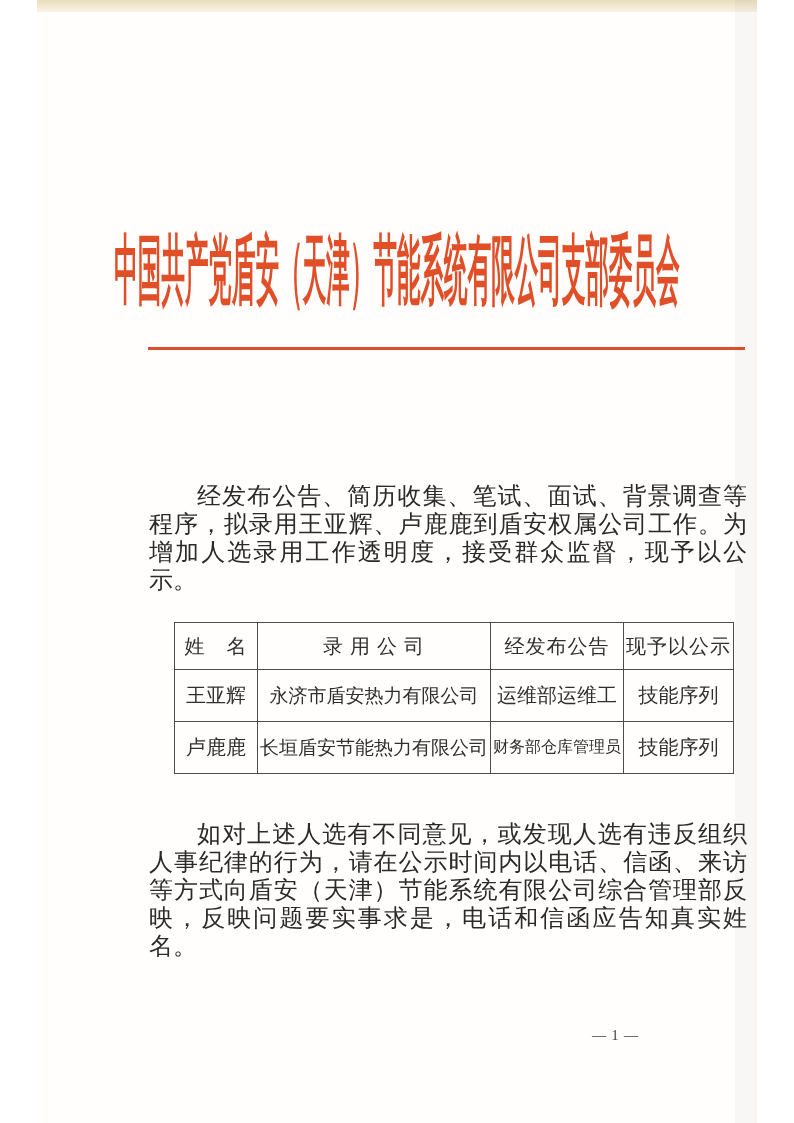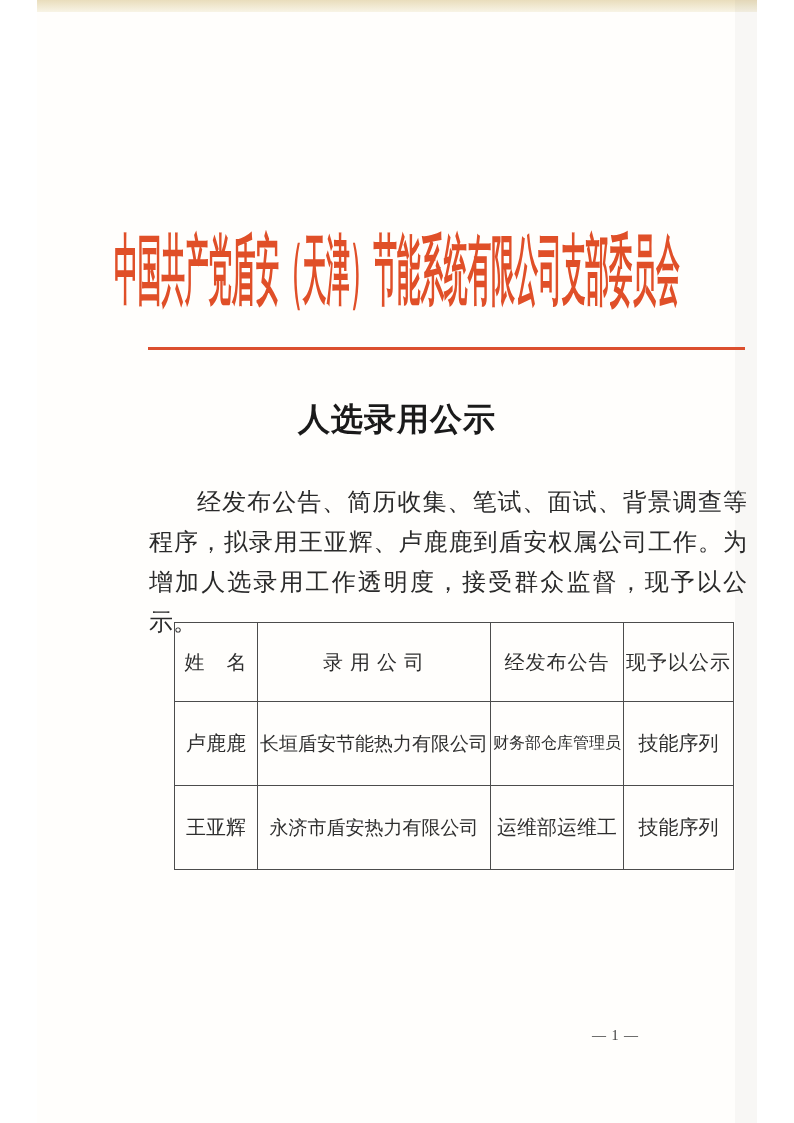--- a/index.html
+++ b/index.html
@@ -67,21 +67,21 @@
     font-size: 32px;
     font-weight: bold;
     color: #1a1a1a;
     letter-spacing: 1px;
   }
   .body-paragraph {
     position: absolute;
     left: 112px;
     width: 598px;
     font-size: 24px;
-    line-height: 40px;
+    line-height: 28px;
     text-align: justify;
     text-align-last: left;
     text-indent: 2em;
     color: #2a2a2a;
   }
   .intro-paragraph { top: 482px; }
   .closing-paragraph { top: 820px; }
 
   
   .hire-table {
@@ -91,21 +91,21 @@
     border-collapse: collapse;
     table-layout: fixed;
     font-size: 20px;
     color: #2f2f2f;
   }
   .hire-table td, .hire-table th {
     border: 1.5px solid #4c4c4c;
     text-align: center;
     vertical-align: middle;
     font-weight: normal;
-    padding: 16px 2px;
+    padding: 0 2px;
     overflow: hidden;
     white-space: nowrap;
   }
   .hire-table th { height: 46px; letter-spacing: 1px; }
   .hire-table td { height: 51px; }
   .col-name     { width: 83px;  }
   .col-company  { width: 216px; }
   .col-position { width: 127px; }
   .col-series   { width: 107px; }
   .cell-company  { font-size: 19px; }
@@ -127,49 +127,49 @@
 
   <div class="scan-top-strip"></div>
   <div class="scan-right-band"></div>
 
   <div class="letterhead-wrap">
     <div class="letterhead">中国共产党盾安（天津）节能系统有限公司支部委员会</div>
   </div>
 
   <div class="red-divider"></div>
 
-  <div class="doc-title">人选录用公示</div>
 
   <div class="body-paragraph intro-paragraph">经发布公告、简历收集、笔试、面试、背景调查等程序，拟录用王亚辉、卢鹿鹿到盾安权属公司工作。为增加人选录用工作透明度，接受群众监督，现予以公示。</div>
 
   <table class="hire-table">
     <colgroup>
       <col class="col-name">
       <col class="col-company">
       <col class="col-position">
       <col class="col-series">
     </colgroup>
     <tbody>
         <tr>
       <th>姓　名</th>
       <th>录 用 公 司</th>
       <th>经发布公告</th>
       <th>现予以公示</th>
     </tr>
     <tr>
+      <td>王亚辉</td>
+      <td class="cell-company">永济市盾安热力有限公司</td>
+      <td>运维部运维工</td>
+      <td>技能序列</td>
+    </tr>
+    <tr>
       <td>卢鹿鹿</td>
       <td class="cell-company">长垣盾安节能热力有限公司</td>
       <td class="cell-position-small">财务部仓库管理员</td>
       <td>技能序列</td>
     </tr>
-    <tr>
-      <td>王亚辉</td>
-      <td class="cell-company">永济市盾安热力有限公司</td>
-      <td>运维部运维工</td>
-      <td>技能序列</td>
-    </tr>
   </tbody>
     </table>
 
+  <div class="body-paragraph closing-paragraph">如对上述人选有不同意见，或发现人选有违反组织人事纪律的行为，请在公示时间内以电话、信函、来访等方式向盾安（天津）节能系统有限公司综合管理部反映，反映问题要实事求是，电话和信函应告知真实姓名。</div>
 
   <div class="page-number">— 1 —</div>
 
 </div>
 
 </body></html>

